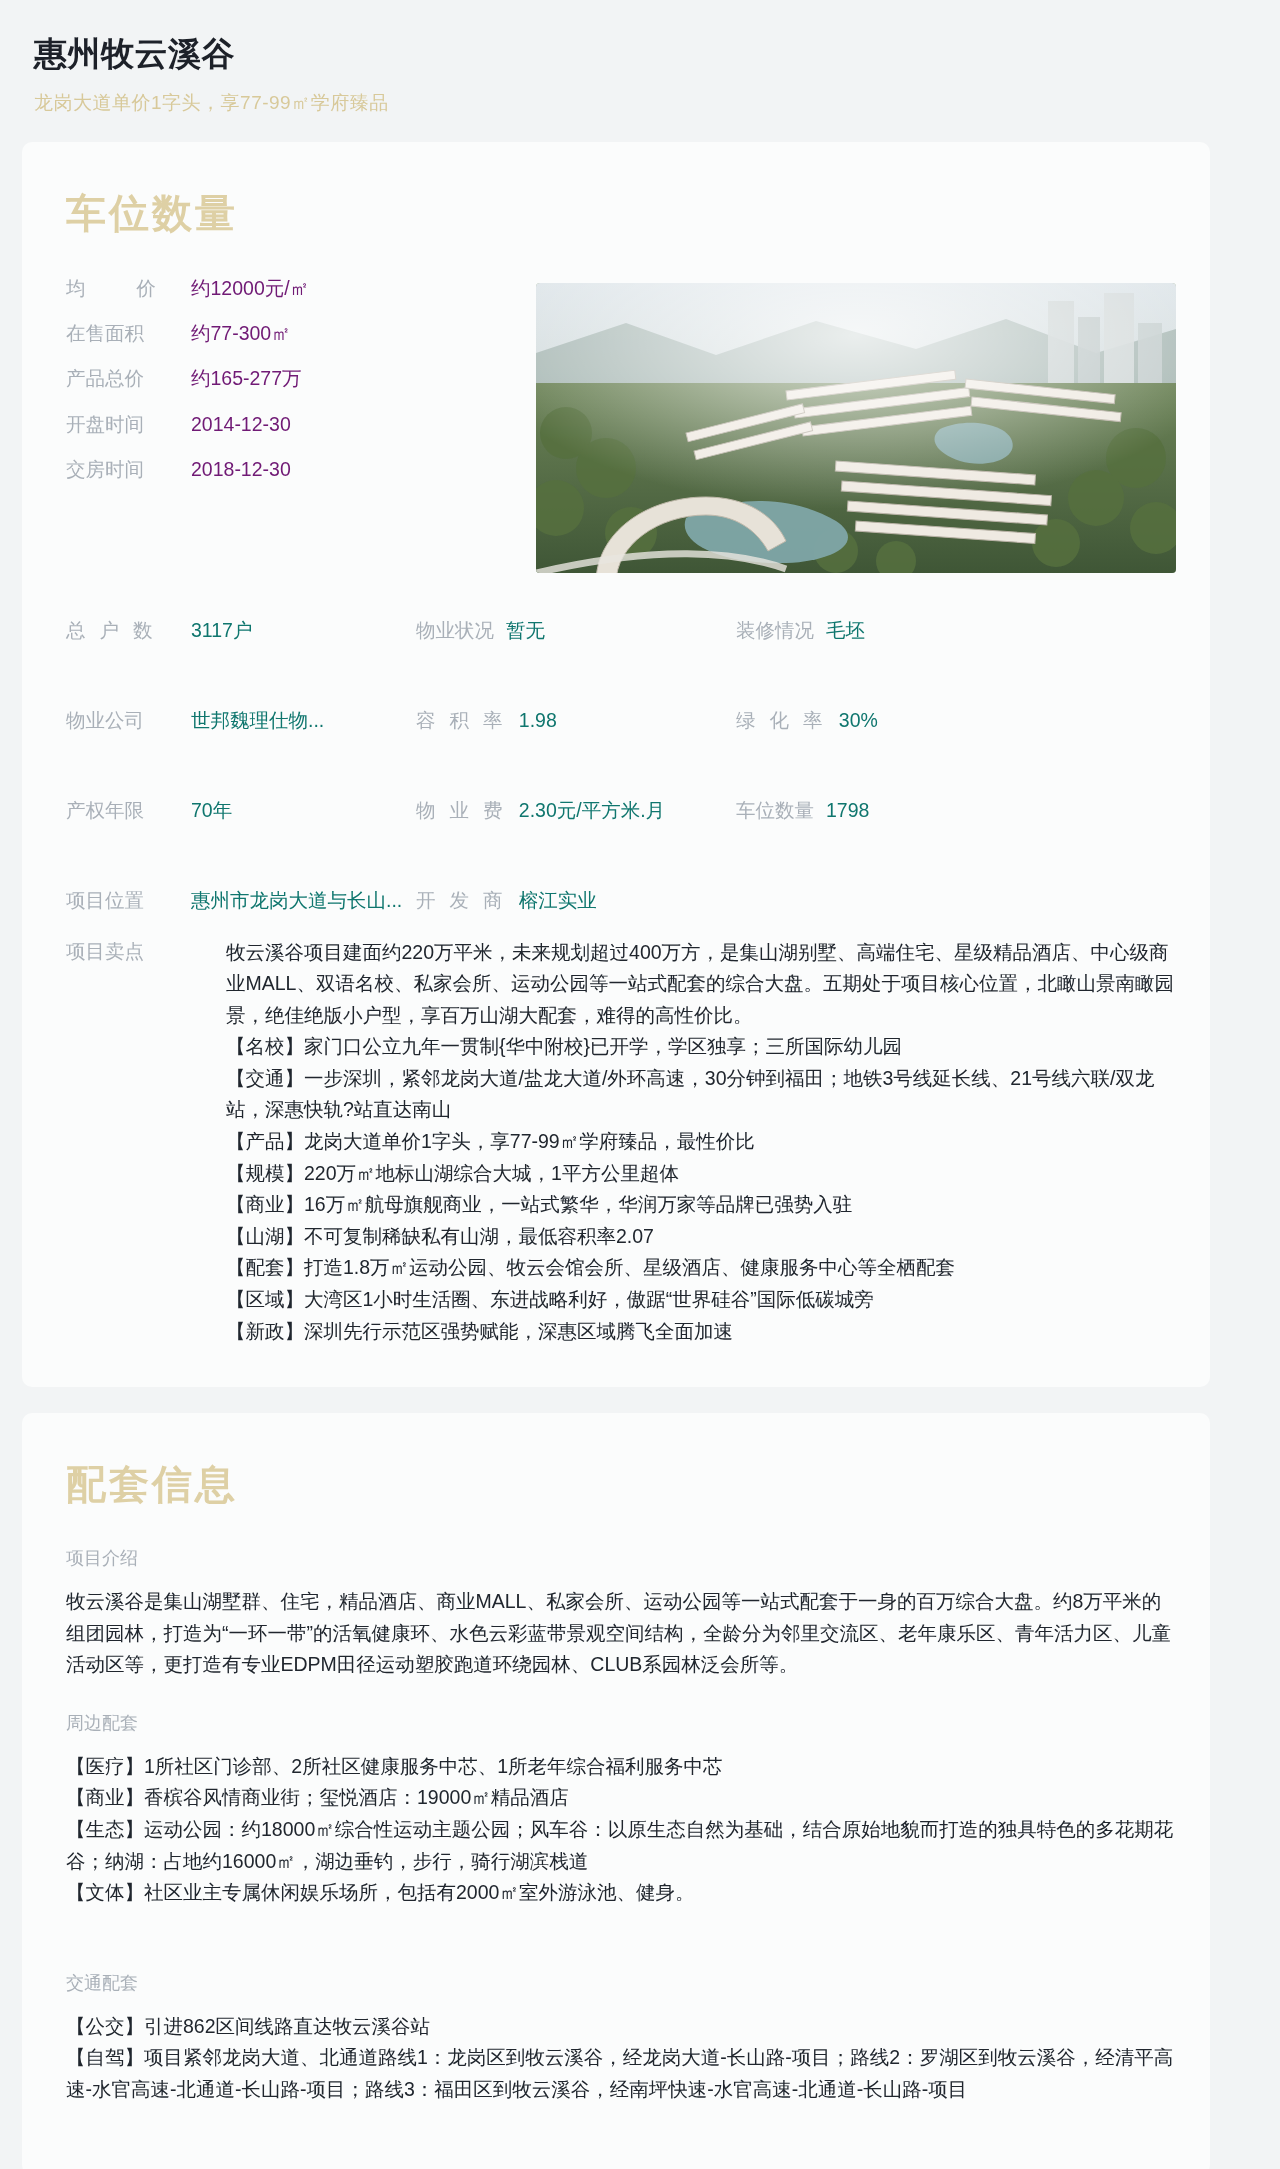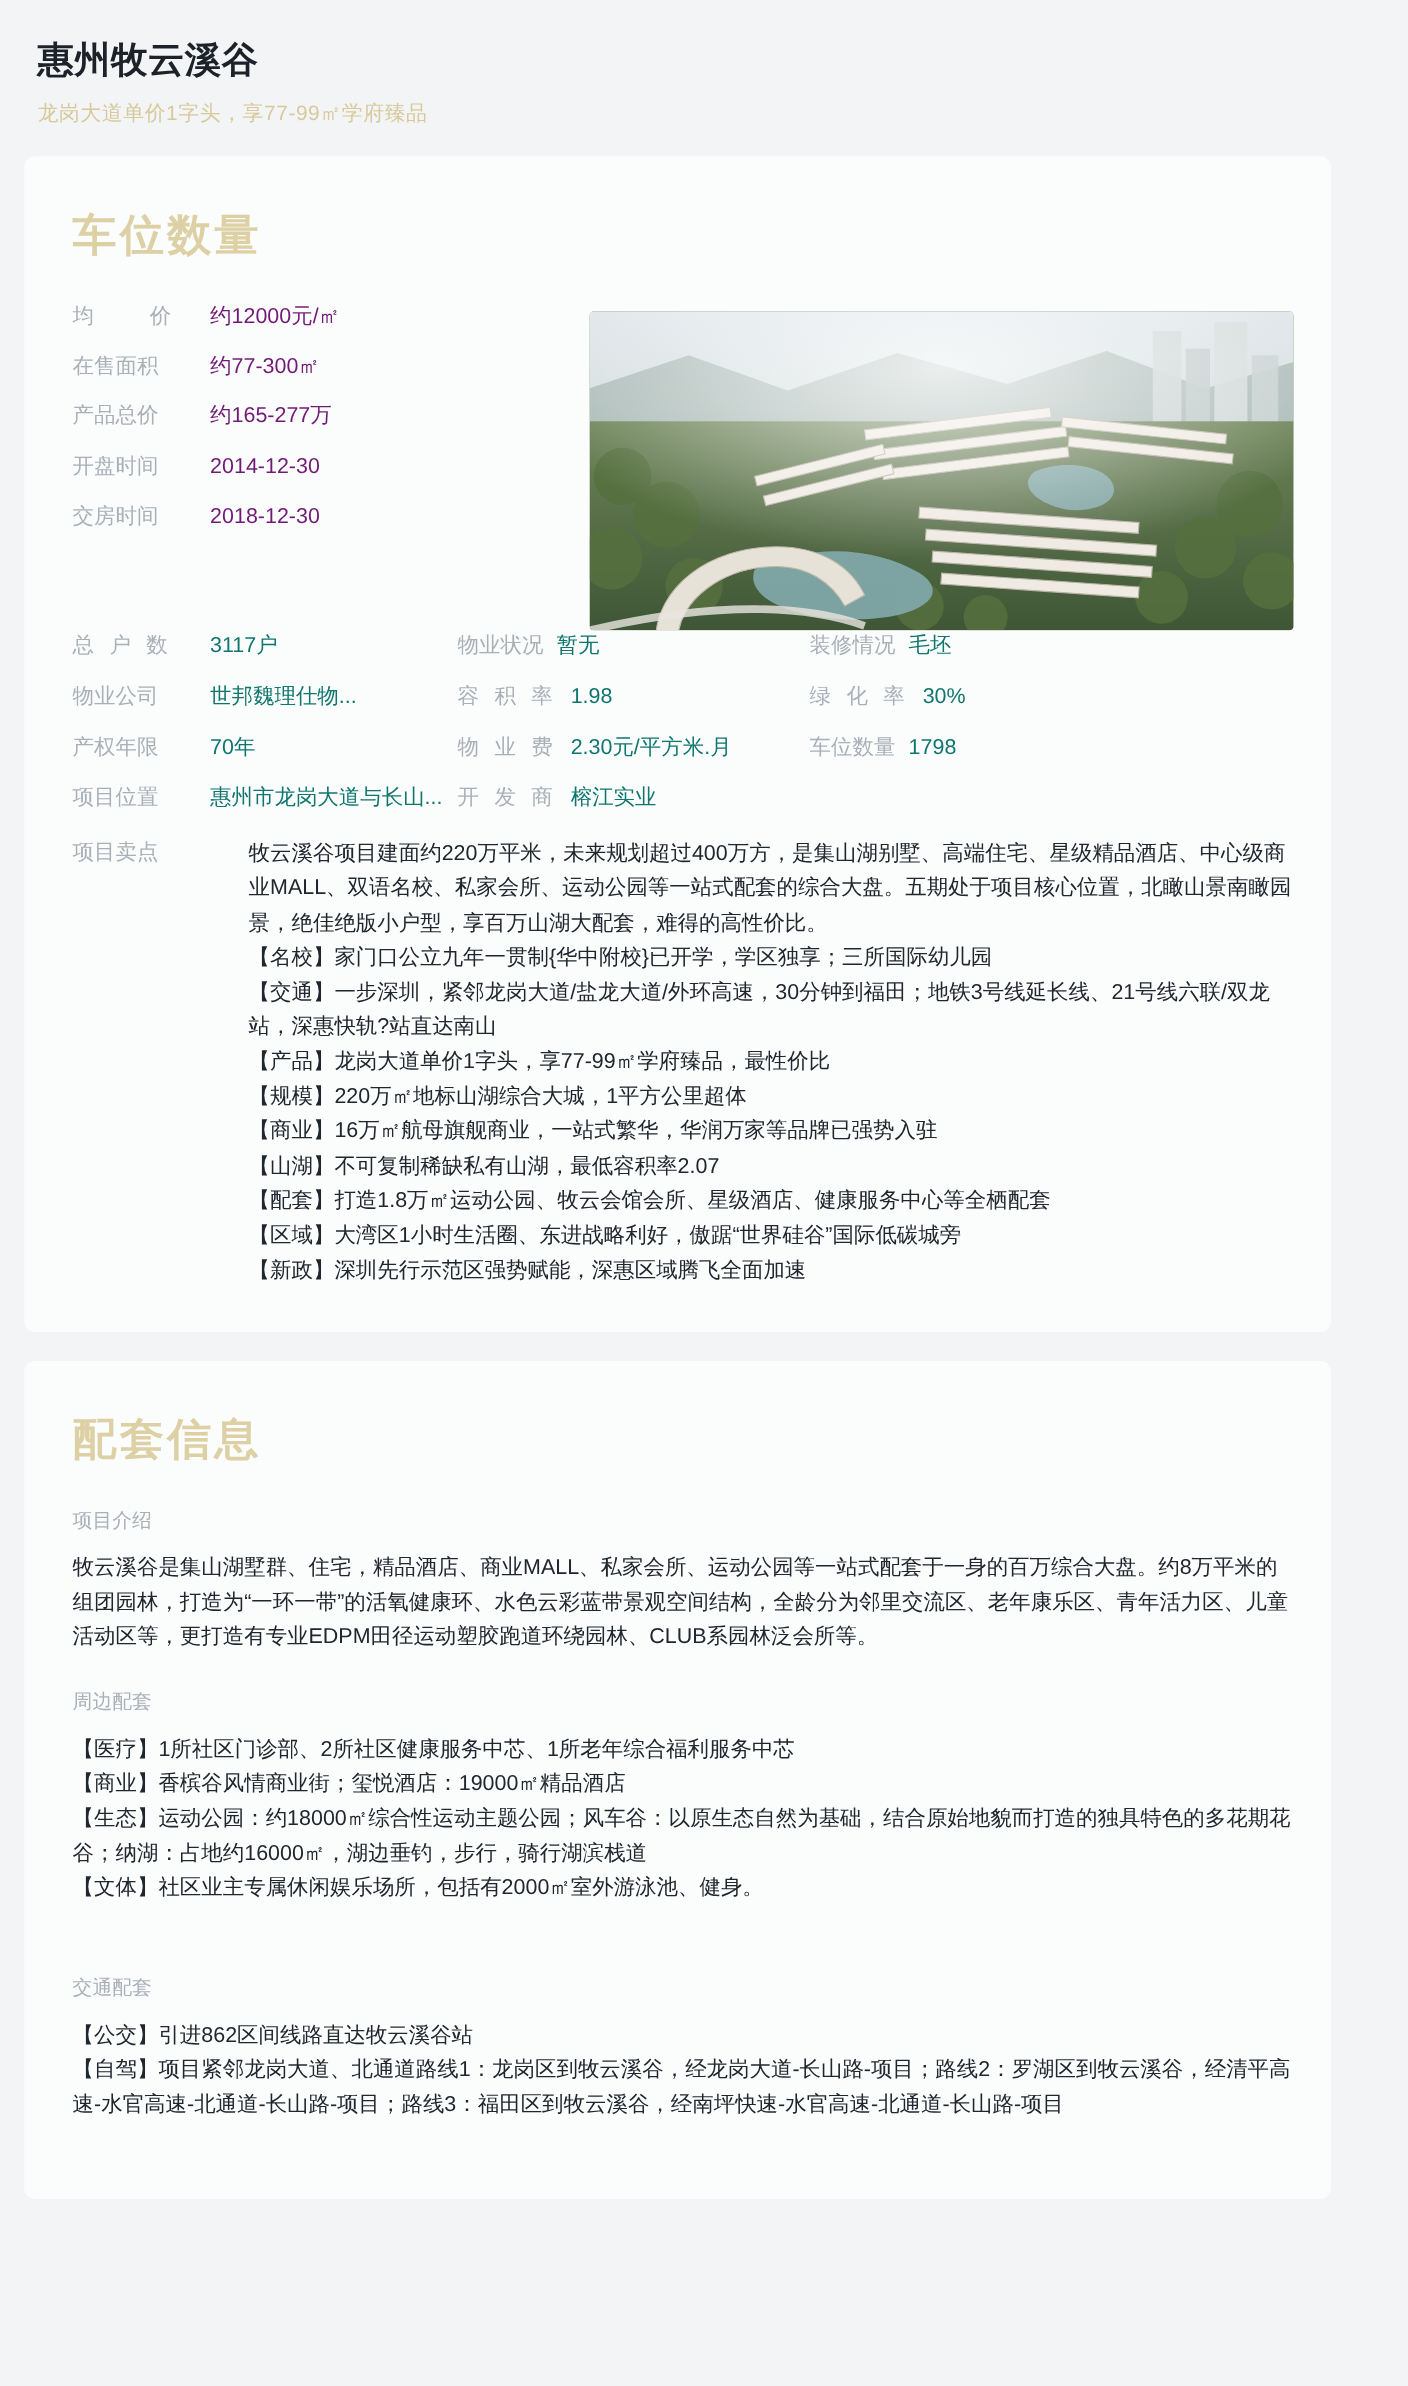--- a/index.html
+++ b/index.html
@@ -103,20 +103,21 @@
   .grid3 {
     display: flex;
     flex-wrap: wrap;
     padding-left: 10px;
   }
   .grid3 .cell {
     display: flex;
     align-items: baseline;
     font-size: 19.5px;
     margin-bottom: 19px;
+    margin-top: 44px;
   }
   .grid3 .cell.c1 { flex: 0 0 350px; }
   .grid3 .cell.c2 { flex: 0 0 320px; }
   .grid3 .cell.c3 { flex: 1 1 auto; }
   .grid3 .k {
     color: #a9b0b8;
     white-space: nowrap;
     margin-right: 12px;
   }
   .grid3 .k.w125 { flex: 0 0 113px; }

